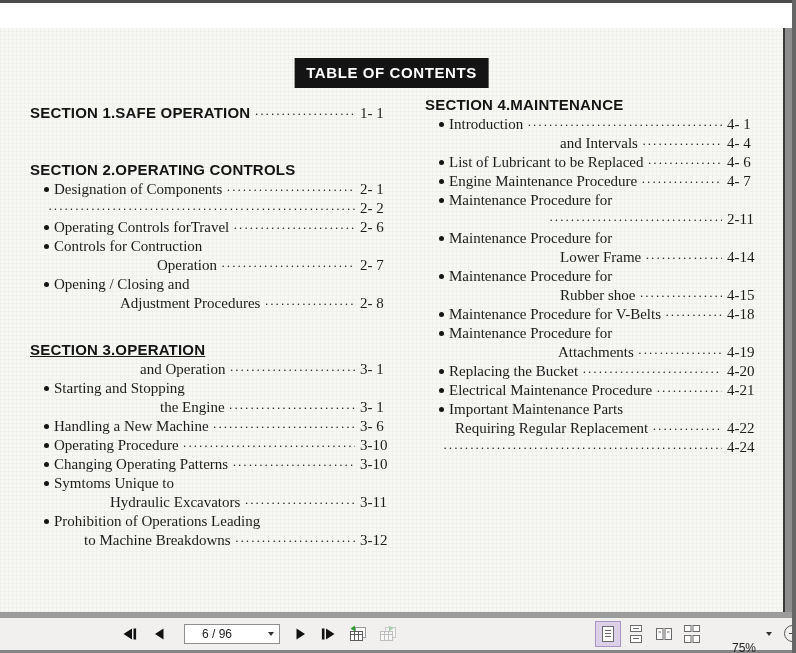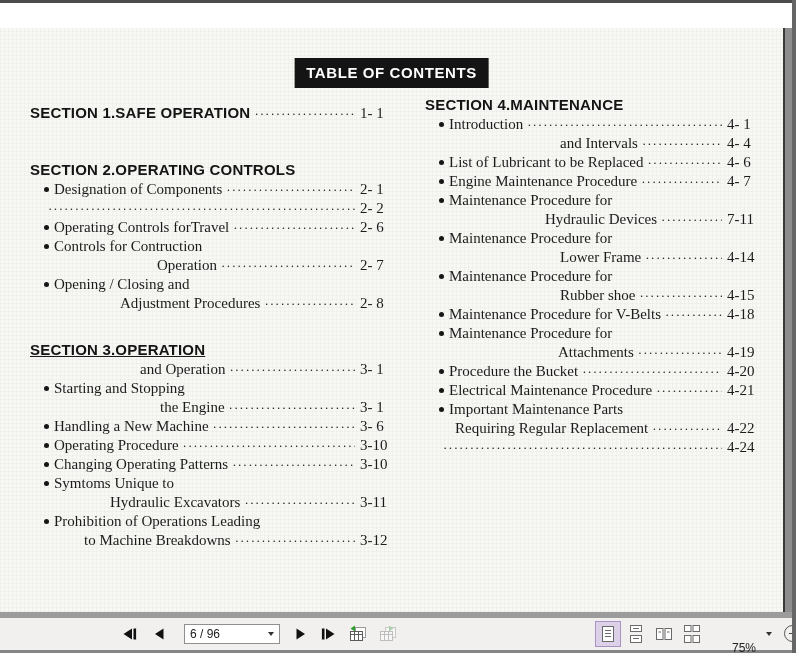--- a/index.html
+++ b/index.html
@@ -33,21 +33,21 @@
   
   .sep{position:absolute;top:612px;left:0;right:0;height:6px;background:#9c9c9c;}
   .toolbar{position:absolute;top:618px;left:0;right:0;height:32px;background:#f1f0ee;
            border-bottom:3px solid #858585;box-sizing:content-box;
            font-family:"Liberation Sans",sans-serif;}
   .tbtn{position:absolute;top:0;height:32px;display:flex;align-items:center;justify-content:center;
         background:none;border:none;padding:0;cursor:pointer;}
   .pagebox{position:absolute;left:184px;top:6px;width:96px;height:20px;background:#fff;
            border:1px solid #8f8f8f;box-sizing:border-box;display:flex;align-items:center;
            padding:0 5px;font-size:12px;color:#1a1a1a;cursor:text;}
-  .pagebox .val{flex:1 1 auto;}
+  .pagebox .val{flex:1 1 auto;margin-left:12px;}
   .caret{width:0;height:0;border-left:3.5px solid transparent;border-right:3.5px solid transparent;
          border-top:4px solid #333;}
   .laybtn{position:absolute;top:3px;width:26px;height:26px;display:flex;align-items:center;
           justify-content:center;background:none;border:1px solid transparent;padding:0;cursor:pointer;
           box-sizing:border-box;}
   .laybtn.sel{background:#ddd1ea;border:1px solid #a894c4;}
   .zoomval{position:absolute;left:714px;top:14px;width:42px;height:32px;display:flex;align-items:center;
            justify-content:flex-end;font-size:12px;color:#222;}
   .zoomcaret{position:absolute;left:766px;top:14px;}
   .zoomout{position:absolute;left:784px;top:7px;width:17px;height:17px;border:1.5px solid #555;
@@ -175,23 +175,22 @@
         </div>
       <div class="row b">
           <span class="t">Engine Maintenance Procedure</span>
           <span class="ld">························································································································</span>
           <span class="pg">4- 7</span>
         </div>
       <div class="row b">
           <span class="t">Maintenance Procedure for</span>
         </div>
       <div class="row" style="padding-left:120px">
-          <span class="t">Hydraulic Devices</span>
-          <span class="ld">························································································································</span>
-          <span class="pg">7-11</span>
+          <span class="ld">························································································································</span>
+          <span class="pg">2-11</span>
         </div>
       <div class="row b">
           <span class="t">Maintenance Procedure for</span>
         </div>
       <div class="row" style="padding-left:135px">
           <span class="t">Lower Frame</span>
           <span class="ld">························································································································</span>
           <span class="pg">4-14</span>
         </div>
       <div class="row b">
@@ -209,21 +208,21 @@
         </div>
       <div class="row b">
           <span class="t">Maintenance Procedure for</span>
         </div>
       <div class="row" style="padding-left:133px">
           <span class="t">Attachments</span>
           <span class="ld">························································································································</span>
           <span class="pg">4-19</span>
         </div>
       <div class="row b">
-          <span class="t">Procedure the Bucket</span>
+          <span class="t">Replacing the Bucket</span>
           <span class="ld">························································································································</span>
           <span class="pg">4-20</span>
         </div>
       <div class="row b">
           <span class="t">Electrical Maintenance Procedure</span>
           <span class="ld">························································································································</span>
           <span class="pg">4-21</span>
         </div>
       <div class="row b">
           <span class="t">Important Maintenance Parts</span>

